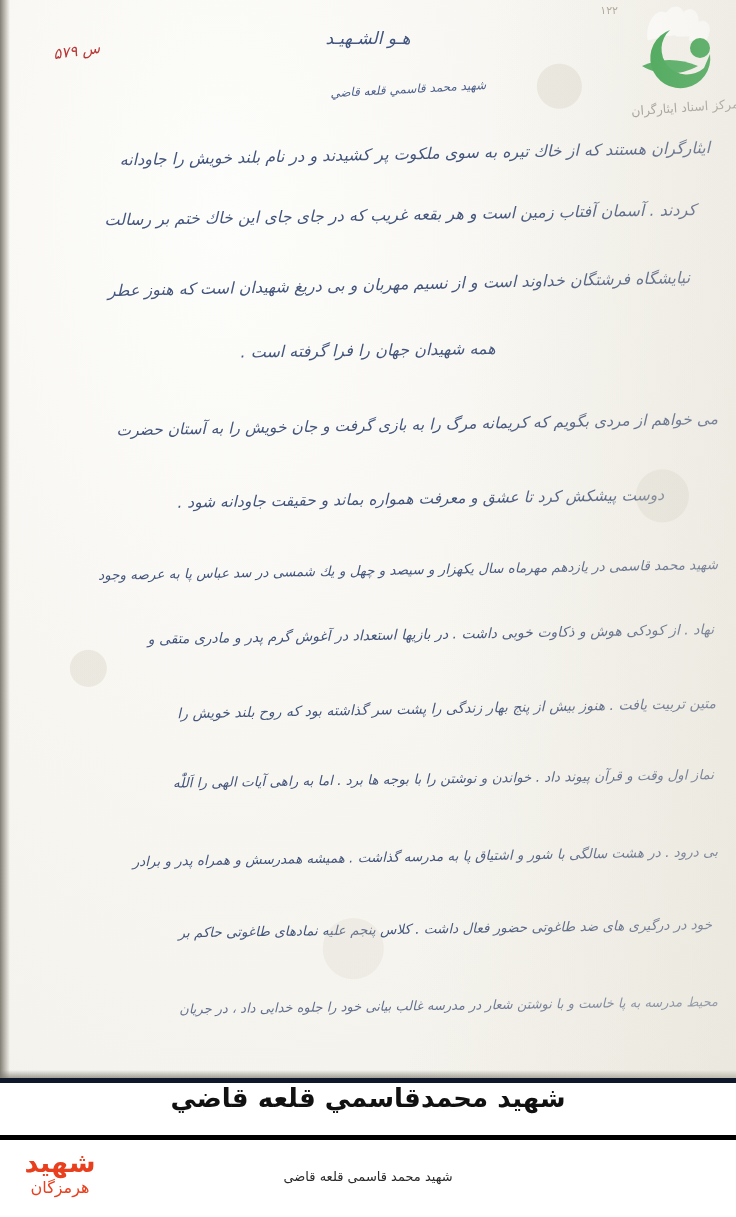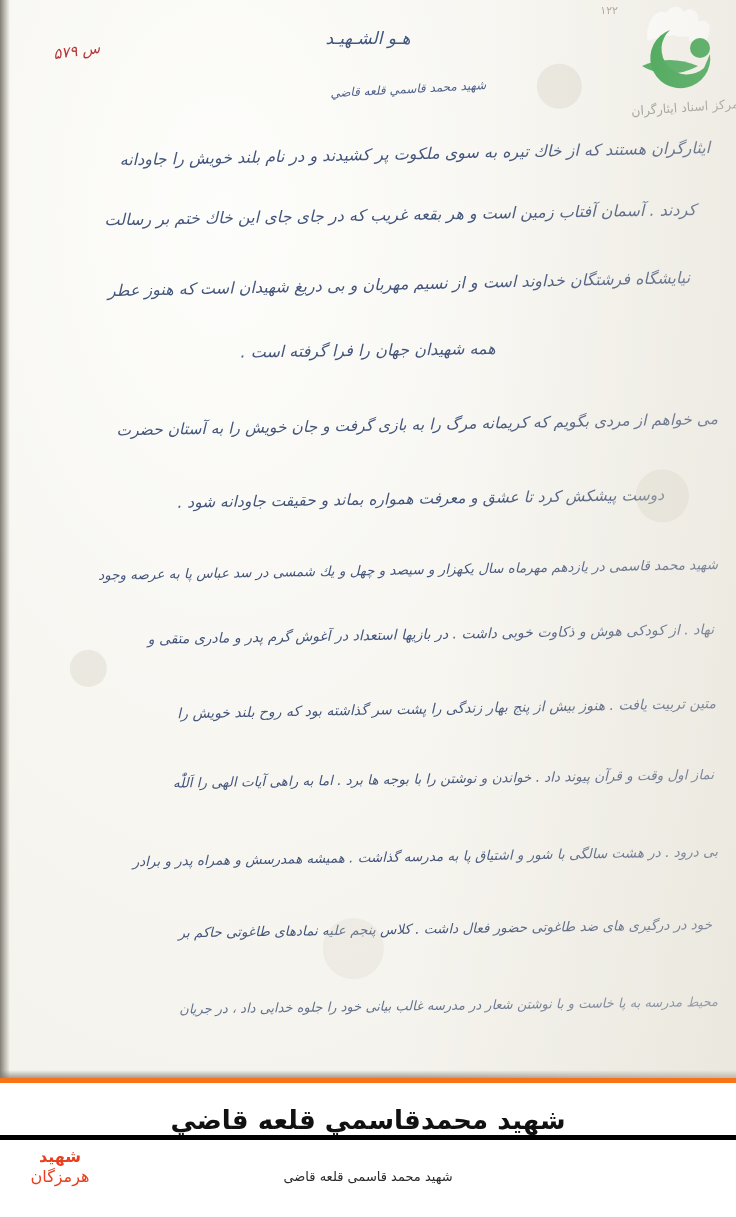--- a/index.html
+++ b/index.html
@@ -152,24 +152,24 @@
   }
 
   
   .caption-bar {
     position: absolute;
     top: 1078px;
     left: 0;
     width: 736px;
     height: 62px;
     background: #ffffff;
-    border-top: 5px solid #f97316;
+    border-top: 5px solid #0f172a;
     border-bottom: 5px solid #000000;
     display: flex;
-    align-items: flex-end;
+    align-items: flex-start;
     justify-content: center;
   }
   .caption-bar .caption-text {
     font-family: "DejaVu Sans", sans-serif;
     font-size: 26px;
     font-weight: bold;
     color: #111111;
     direction: rtl;
     letter-spacing: 1px;
   }
@@ -189,21 +189,21 @@
     position: absolute;
     left: 6px;
     top: 4px;
     width: 108px;
     height: 64px;
     color: #e03a1e;
     direction: rtl;
     text-align: center;
   }
   .footer-logo .fl-main {
-    font-size: 16px;
+    font-size: 27px;
     font-weight: bold;
     line-height: 1.05;
     color: #e8401f;
     font-family: "DejaVu Sans", sans-serif;
   }
   .footer-logo .fl-sub {
     font-size: 16px;
     color: #e8401f;
     margin-top: 1px;
     font-family: "DejaVu Sans", sans-serif;

